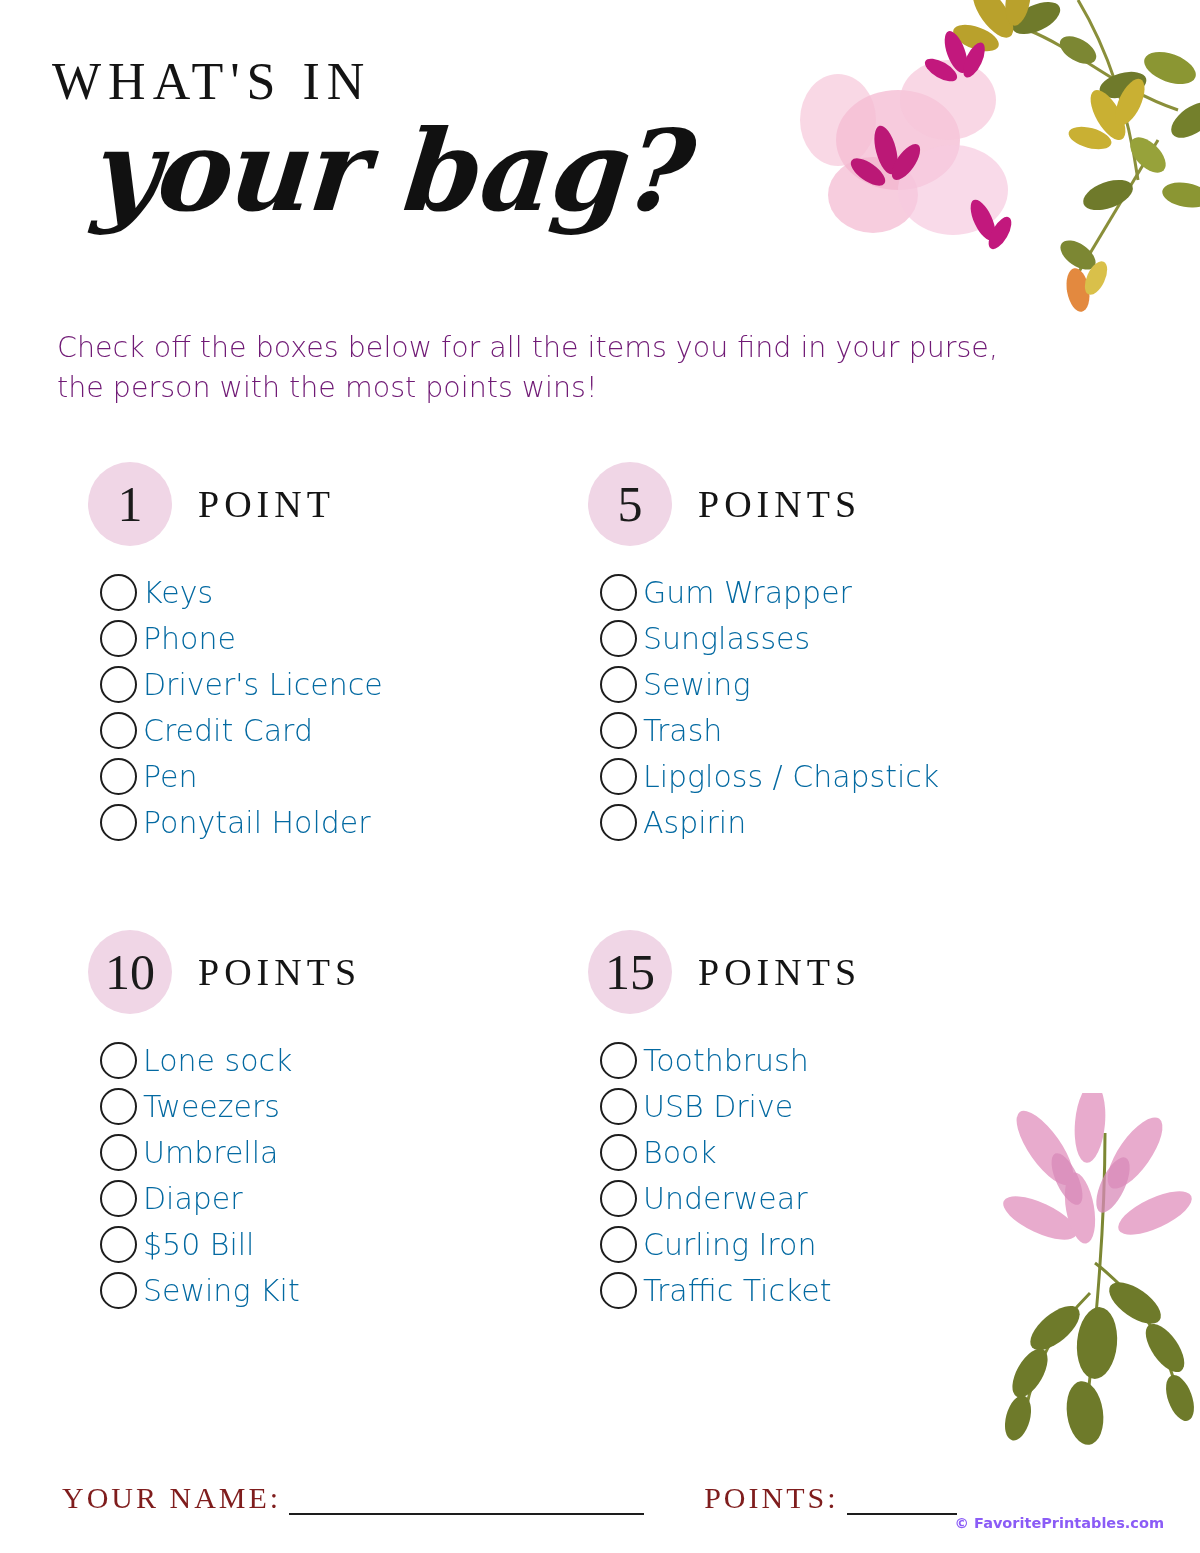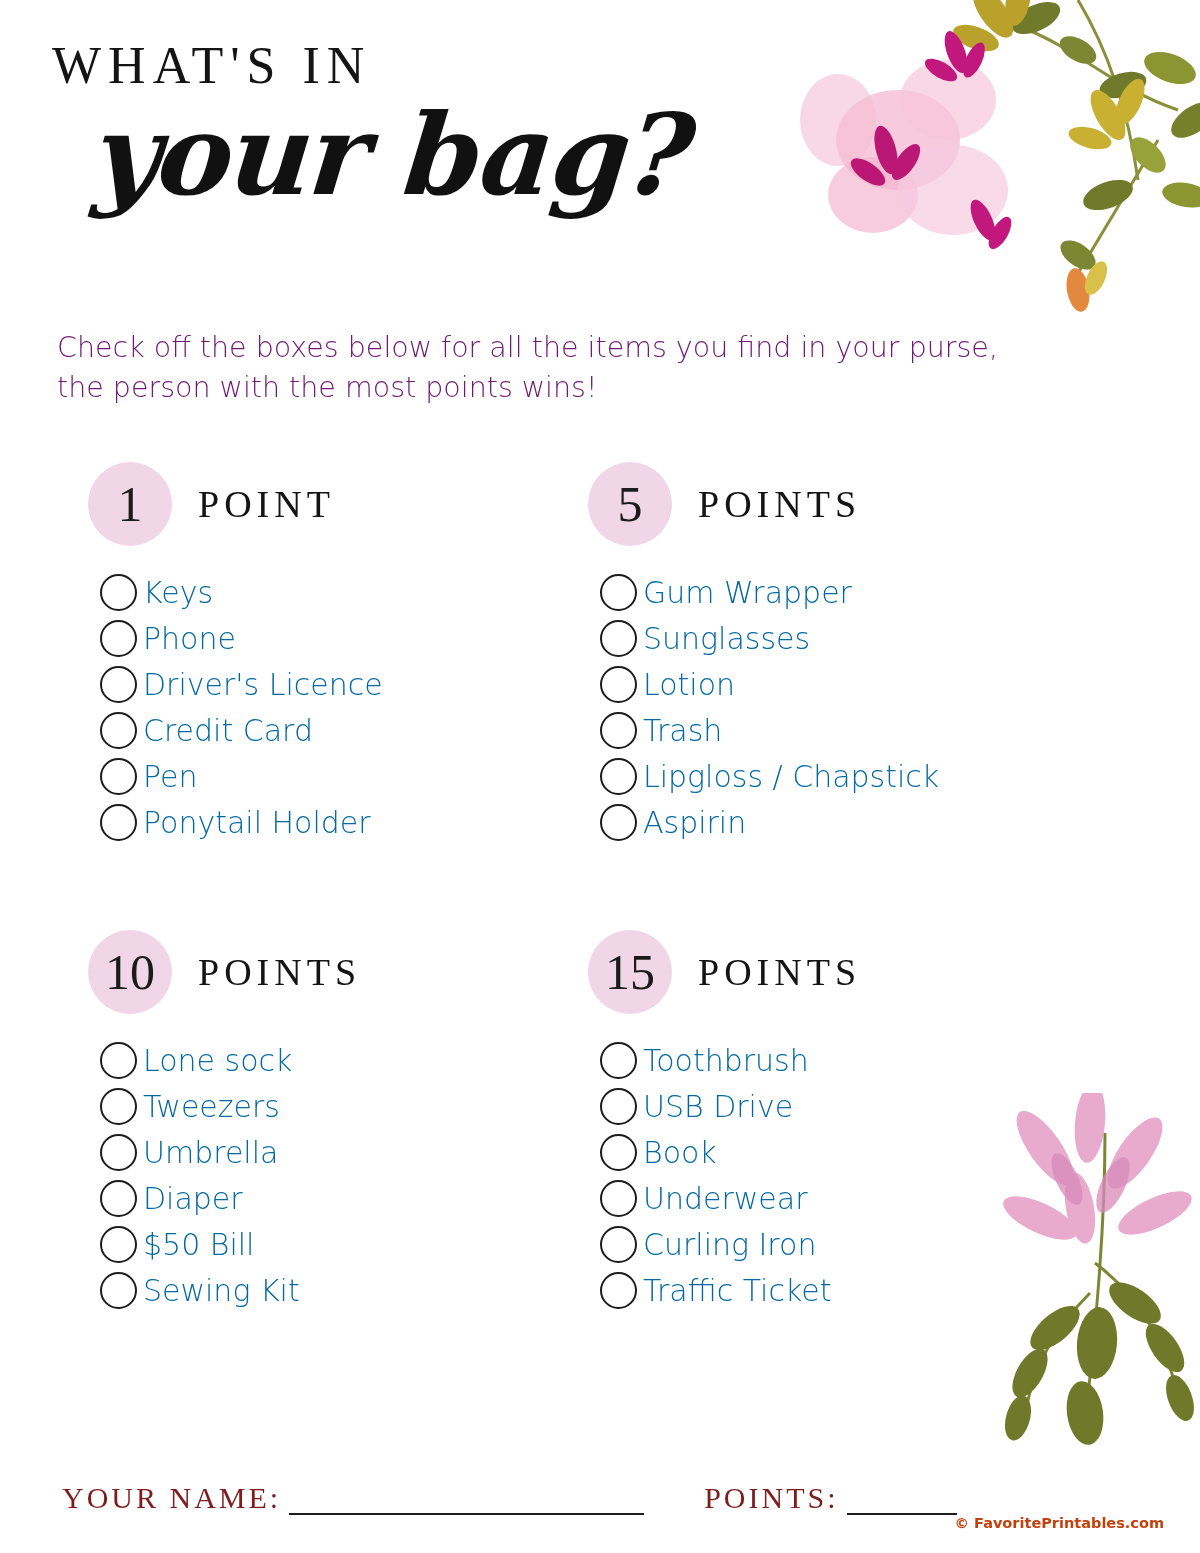--- a/index.html
+++ b/index.html
@@ -30,21 +30,21 @@
   #floral-bottom-right {
     bottom: 100px;
     right: 0px;
     width: 215px;
     height: 360px;
   }
 
   
   .header {
     position: absolute;
-    top: 40px;
+    top: 56px;
     left: 52px;
     width: 700px;
   }
   .title-line1 {
     font-family: "Liberation Serif", serif;
     font-size: 52px;
     letter-spacing: 7px;
     color: #141414;
     line-height: 1;
     margin: 0;
@@ -163,21 +163,21 @@
   }
   .rule-name { width: 355px; margin-left: 8px; }
   .rule-points { width: 110px; margin-left: 8px; }
   .footer-gap { width: 60px; }
   .credit {
     position: absolute;
     right: 36px;
     bottom: 22px;
     font-family: "DejaVu Sans", sans-serif;
     font-size: 14.5px;
-    color: #c2410c;
+    color: #8b5cf6;
     font-weight: 600;
   }
 </style>
 </head>
 <body>
 
 <svg id="floral-top-right" class="floral" viewBox="0 0 430 330" xmlns="http://www.w3.org/2000/svg">
 
   <path d="M250 40 C300 60 340 100 400 120" stroke="#8a8f3a" stroke-width="3" fill="none"></path>
   <path d="M300 10 C330 60 350 120 360 190" stroke="#8a8f3a" stroke-width="3" fill="none"></path>
@@ -310,21 +310,21 @@
       <li class="item">
         <span class="checkbox"></span>
         <span class="item-label">Gum Wrapper</span>
       </li>
       <li class="item">
         <span class="checkbox"></span>
         <span class="item-label">Sunglasses</span>
       </li>
       <li class="item">
         <span class="checkbox"></span>
-        <span class="item-label">Lotion</span>
+        <span class="item-label">Sewing</span>
       </li>
       <li class="item">
         <span class="checkbox"></span>
         <span class="item-label">Trash</span>
       </li>
       <li class="item">
         <span class="checkbox"></span>
         <span class="item-label">Lipgloss / Chapstick</span>
       </li>
       <li class="item">

